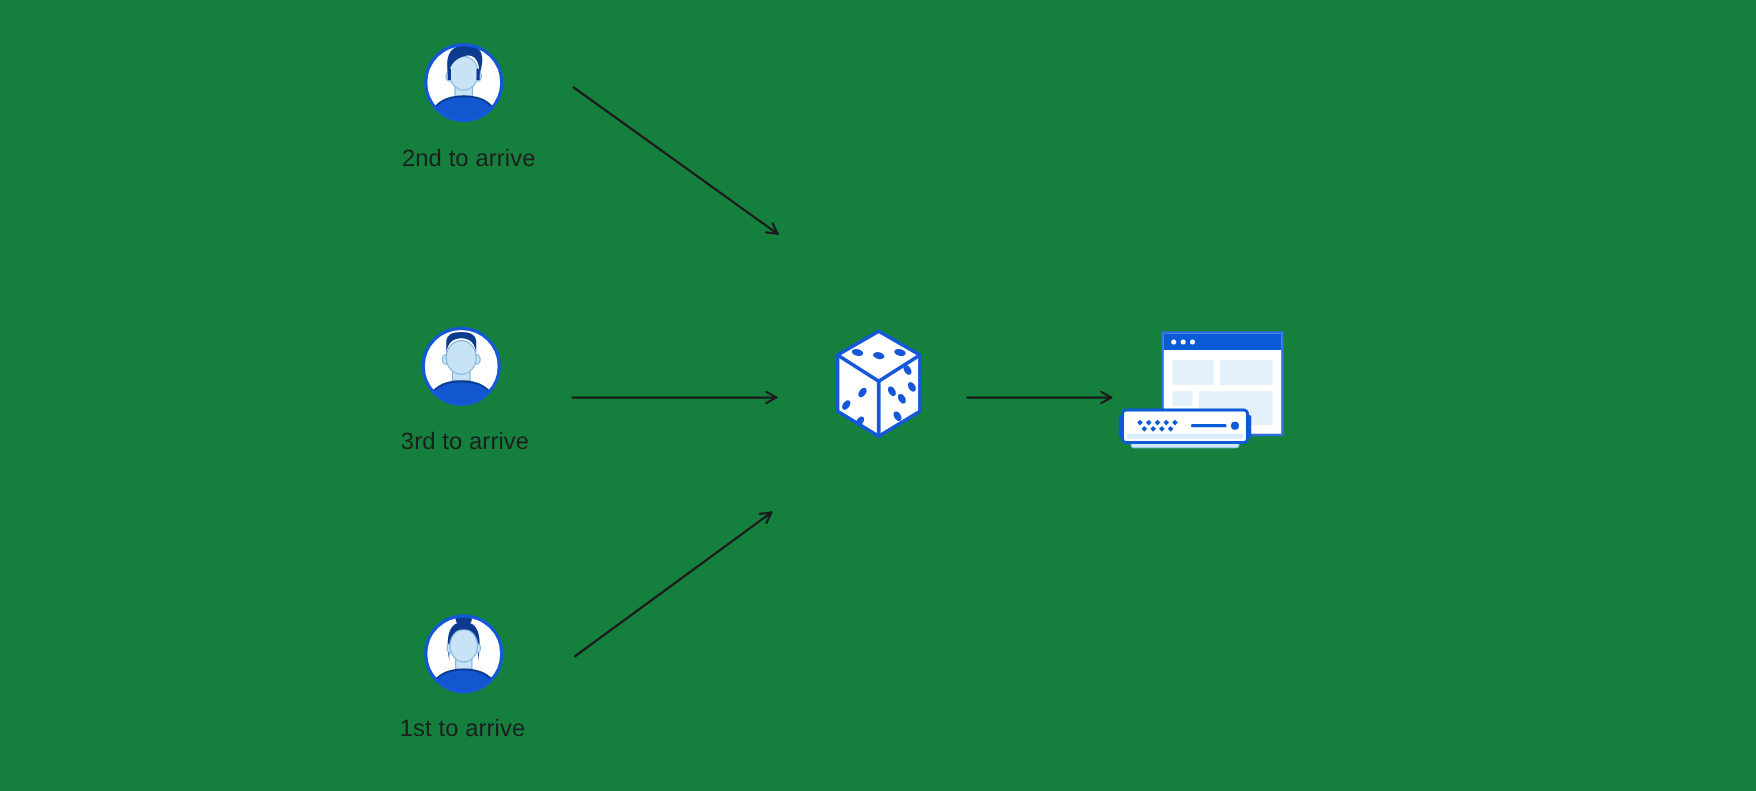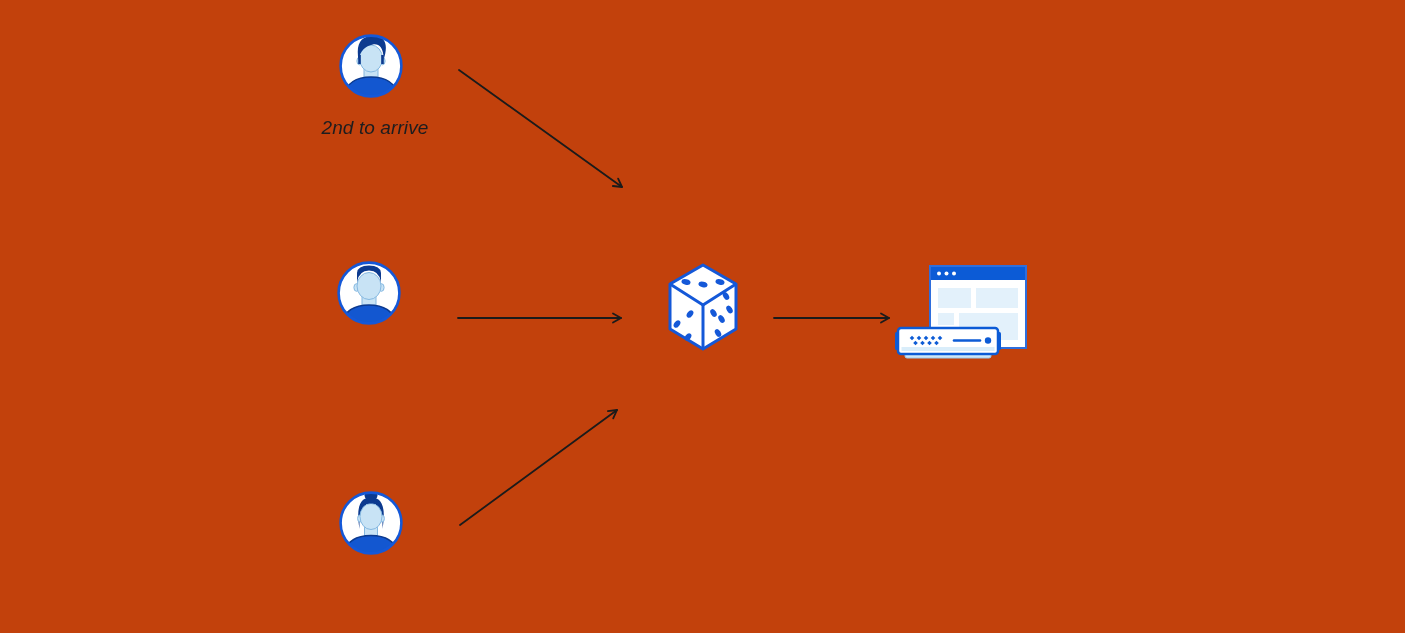--- a/index.html
+++ b/index.html
@@ -5,23 +5,22 @@
   html, body {
     margin: 0;
     padding: 0;
     background: #ffffff;
     font-family: "Liberation Sans", sans-serif;
   }
   .canvas {
     position: relative;
     width: 1405px;
     height: 633px;
-    background: #c2410c;
+    background: #15803d;
     overflow: hidden;
-    font-style: italic;
   }
   .layer {
     position: absolute;
     top: 0; left: 0;
     width: 1405px;
     height: 633px;
     pointer-events: none;
   }
   .node {
     position: absolute;
@@ -90,20 +89,21 @@
         <rect x="0" y="0" width="72" height="72" fill="#ffffff"></rect>
         <rect x="29" y="33" width="14" height="17" fill="#c8e3f5" stroke="#85b8e0" stroke-width="1"></rect>
         <ellipse cx="23.5" cy="30.5" rx="2.6" ry="3.8" fill="#c8e3f5" stroke="#85b8e0" stroke-width="1"></ellipse>
         <ellipse cx="48.5" cy="30.5" rx="2.6" ry="3.8" fill="#c8e3f5" stroke="#85b8e0" stroke-width="1"></ellipse>
         <ellipse cx="36" cy="29" rx="12" ry="13.5" fill="#c8e3f5" stroke="#85b8e0" stroke-width="1"></ellipse>
         <path d="M24,25 L24,16 Q24.5,8.5 36,8.5 Q47.5,8.5 48,16 L48,25 Q46,13.5 36,13.5 Q26,13.5 24,25 Z" fill="#0c3a8f"></path>
         <path d="M7,72 C9.5,53.5 21,48 36,48 C51,48 62.5,53.5 65,72 Z" fill="#1357d0" stroke="#0c3a8f" stroke-width="1.6"></path>
       </g>
       <circle cx="36" cy="36" r="30.4" fill="none" stroke="#1458d8" stroke-width="2.6"></circle>
     </svg>
+    <div class="node-label" style="left:39px; top:86px;">3rd to arrive</div>
   </div>
 
   <div class="node" style="left:335px; top:487px;">
     <svg width="72" height="72" viewBox="0 0 72 72">
       <defs>
           <clipPath id="clipC">
             <circle cx="36" cy="36" r="30"></circle>
           </clipPath>
         </defs>
       <g clip-path="url(#clipC)">
@@ -112,20 +112,21 @@
         <ellipse cx="36" cy="8.5" rx="6.5" ry="5.2" fill="#0c3a8f"></ellipse>
         <path d="M24.5,42 C20,15 28,10.5 36,10.5 C44,10.5 52,15 47.5,42 C48,23 43.5,16.5 36,16.5 C28.5,16.5 24,23 24.5,42 Z" fill="#0c3a8f"></path>
         <ellipse cx="25" cy="31.5" rx="2.4" ry="3.5" fill="#c8e3f5" stroke="#85b8e0" stroke-width="1"></ellipse>
         <ellipse cx="47" cy="31.5" rx="2.4" ry="3.5" fill="#c8e3f5" stroke="#85b8e0" stroke-width="1"></ellipse>
         <ellipse cx="36" cy="29.5" rx="11" ry="13" fill="#c8e3f5" stroke="#85b8e0" stroke-width="1"></ellipse>
         <path d="M25.5,23 C27,15.5 31,14 36,14 C41,14 45,15.5 46.5,23 C44,17.5 41,16.5 36,16.5 C31,16.5 28,17.5 25.5,23 Z" fill="#0c3a8f"></path>
         <path d="M7,72 C9.5,54 21,48.5 36,48.5 C51,48.5 62.5,54 65,72 Z" fill="#1357d0" stroke="#0c3a8f" stroke-width="1.6"></path>
       </g>
       <circle cx="36" cy="36" r="30.4" fill="none" stroke="#1458d8" stroke-width="2.6"></circle>
     </svg>
+    <div class="node-label" style="left:35px; top:86px;">1st to arrive</div>
   </div>
 
   <div class="node" style="left:667px; top:262px;">
     <svg width="72" height="92" viewBox="0 0 72 92">
       <g fill="#ffffff" stroke="#1458d8" stroke-width="3" stroke-linejoin="round">
         <path d="M36,3 L69,22 L69,67 L36,87 L3,67 L3,22 Z"></path>
         <path d="M3,22 L36,43 L69,22" fill="none"></path>
         <path d="M36,43 L36,87" fill="none"></path>
       </g>
       <g fill="#1458d8">

